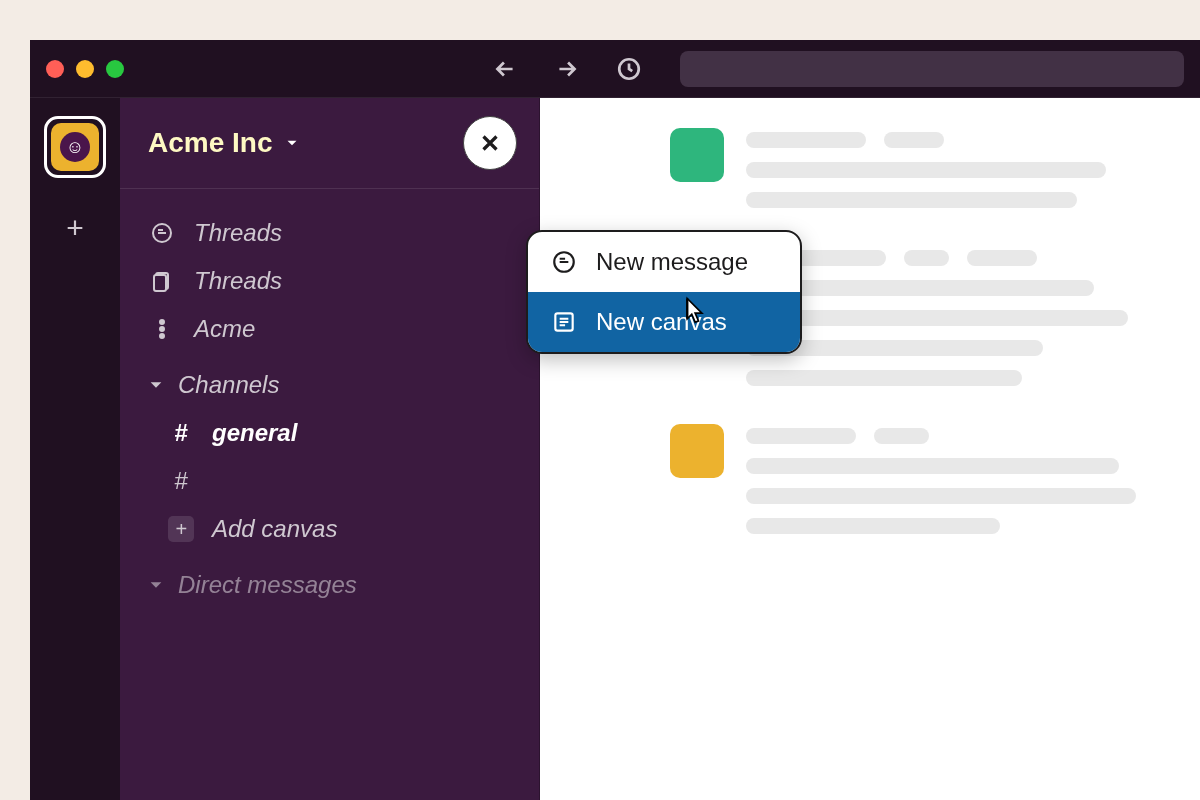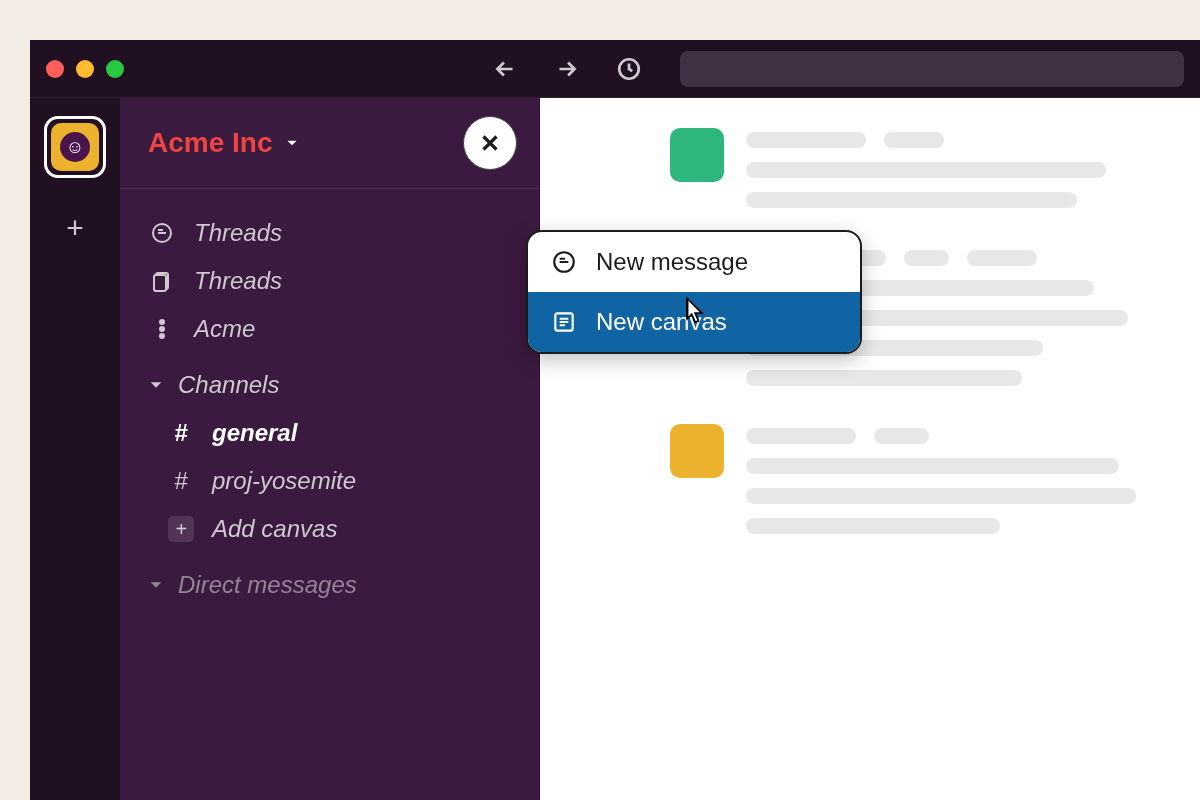--- a/index.html
+++ b/index.html
@@ -73,21 +73,21 @@
   width: 420px; background: #3b1a3f;
   display: flex; flex-direction: column; color: #cfc8d0;
   border-right: 1px solid rgba(0,0,0,0.25);
 }
 .workspace-header {
   display: flex; align-items: center; justify-content: space-between;
   padding: 18px 22px 18px 28px; border-bottom: 1px solid rgba(255,255,255,0.1);
   cursor: pointer;
 }
 .workspace-name {
-  font-size: 28px; font-weight: 800; color: #ef4444; display: flex; align-items: center; gap: 10px;
+  font-size: 28px; font-weight: 800; color: #fef9c3; display: flex; align-items: center; gap: 10px;
 }
 .workspace-name svg { width: 18px; height: 18px; fill: #fff; }
 .close-btn {
   width: 54px; height: 54px; border-radius: 50%; background: #fff;
   display: flex; align-items: center; justify-content: center; cursor: pointer;
   border: 1px solid #444;
 }
 .close-btn svg { width: 26px; height: 26px; stroke: #1d1c1d; stroke-width: 3; fill: none; }
 .sidebar-list { padding: 20px 0; font-style: italic; }
 .sidebar-item {
@@ -118,21 +118,21 @@
 }
 .placeholder-row { display: flex; align-items: flex-start; gap: 22px; margin-bottom: 38px; }
 .avatar-ph { width: 54px; height: 54px; border-radius: 10px; flex-shrink: 0; }
 .avatar-green { background: #2eb67d; }
 .avatar-pink { background: #e01e5a; }
 .avatar-yellow { background: #ecb22e; }
 .lines-col { flex: 1; display: flex; flex-direction: column; gap: 14px; padding-top: 4px; }
 .line { height: 16px; background: #e8e8e8; border-radius: 10px; }
 .line-header { display: flex; gap: 18px; }
 .popup-menu {
-  position: absolute; left: 496px; top: 190px; width: 336px;
+  position: absolute; left: 496px; top: 190px; width: 276px;
   background: #fff; border: 2px solid #1d1c1d; border-radius: 16px;
   box-shadow: 0 6px 20px rgba(0,0,0,0.25);
   overflow: hidden; z-index: 50;
 }
 .popup-item {
   display: flex; align-items: center; gap: 18px; padding: 16px 22px;
   font-size: 24px; cursor: pointer; color: #1d1c1d;
 }
 .popup-item.selected { background: #1164a3; color: #fff; }
 .popup-item .picon { width: 28px; height: 28px; display: flex; align-items: center; justify-content: center; }
@@ -236,21 +236,20 @@
             </svg>
           <span>Channels</span>
         </div>
 
         <div class="channel-item active">
           <span class="hash">#</span>
           <span>general</span>
         </div>
         <div class="channel-item">
           <span class="hash">#</span>
-          <span>proj-yosemite</span>
         </div>
         <div class="channel-item">
           <span class="add-box">+</span>
           <span>Add canvas</span>
         </div>
 
         <div class="section-header" style="opacity:0.6">
           <svg viewBox="0 0 24 24">
               <path d="M4 8l8 8 8-8"></path>
             </svg>

